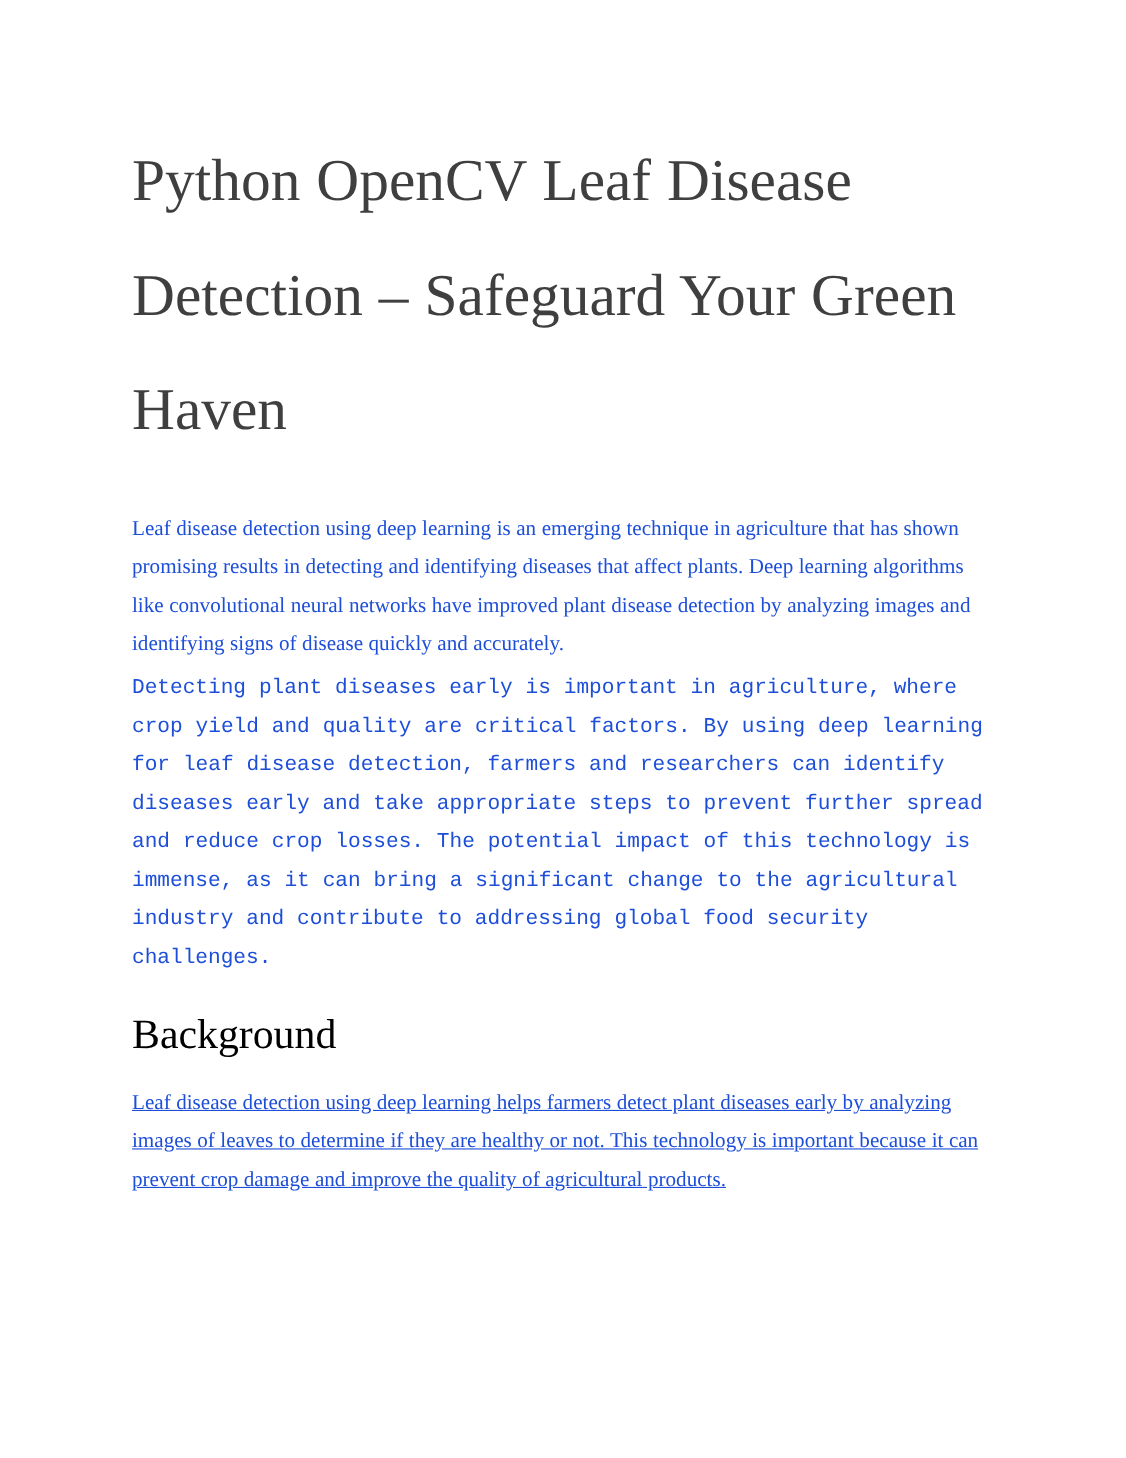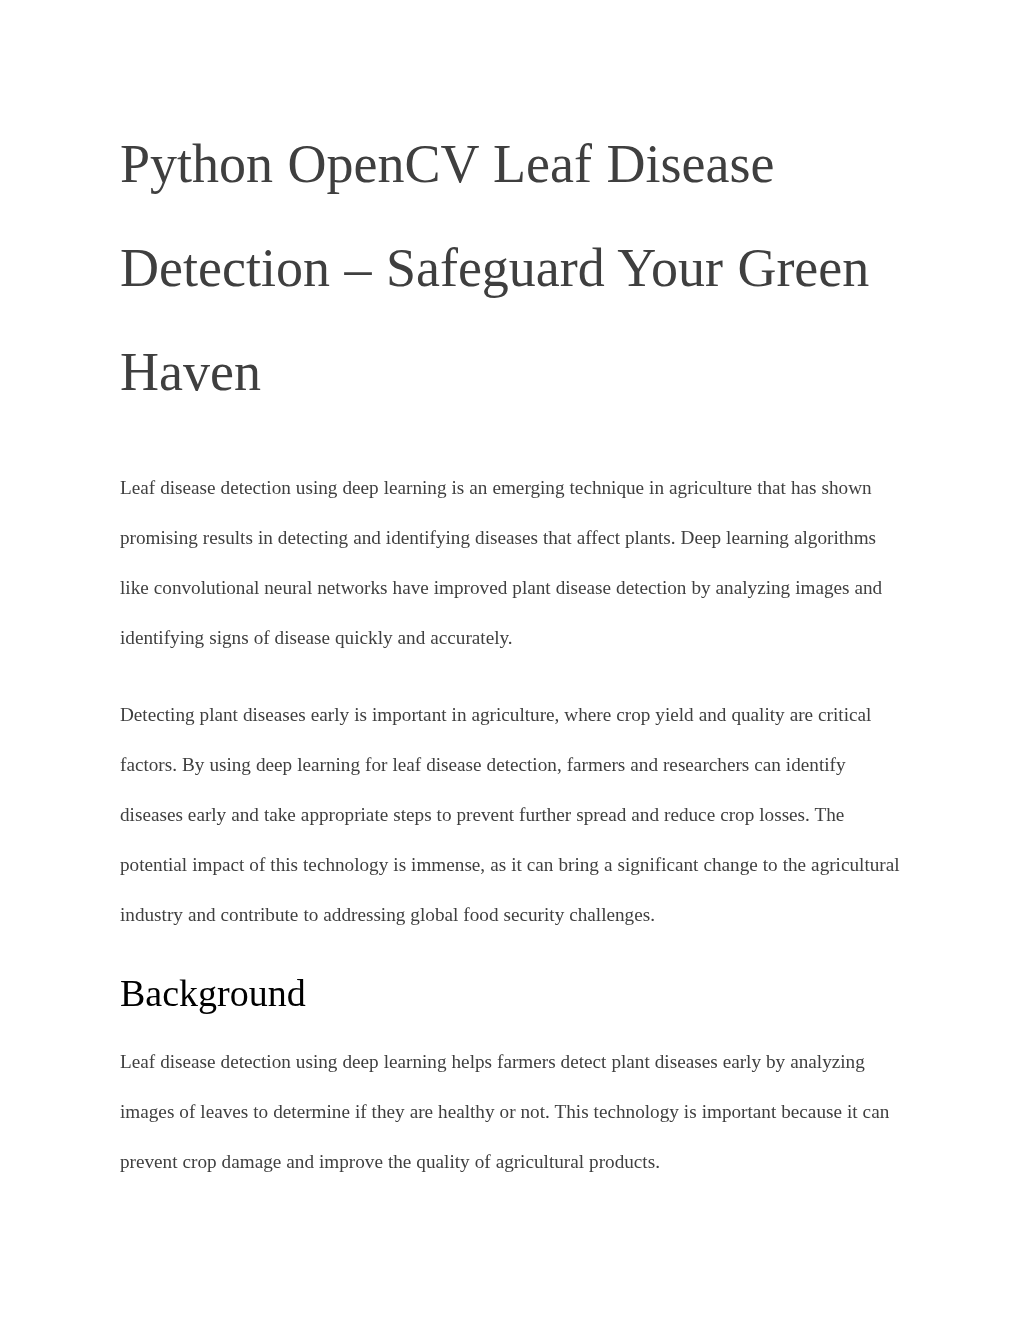--- a/index.html
+++ b/index.html
@@ -37,53 +37,55 @@
     color: #3f3f3f;
     letter-spacing: 0px;
     margin: 0 0 0 0;
     padding: 0;
     text-align: left;
     word-spacing: 1px;
   }
 
   .para {
     font-size: 19.2px;
-    line-height: 50px;
-    color: #404040;
+    line-height: 35px;
+    color: #1d4ed8;
     font-weight: 400;
     margin: 0;
     padding: 0;
     text-align: left;
     word-spacing: 0.2px;
   }
 
   .para-gap-first {
     margin-top: 39px;
   }
 
   .para-gap {
-    margin-top: 27px;
+    margin-top: 5px;
+    font-family: Liberation Mono, monospace;
   }
 
   .section-heading {
     font-size: 38px;
     line-height: 46px;
     font-weight: 400;
     color: #000000;
     margin: 0;
     padding: 0;
     text-align: left;
   }
 
   .heading-gap {
     margin-top: 30px;
   }
 
   .heading-after-gap {
     margin-top: 21px;
+    text-decoration: underline;
   }
 </style>
 </head>
 <body>
 
 <div class="page">
   <div class="content">
 
     <h1 class="article-title"><span>Python OpenCV Leaf Disease Detection – Safeguard Your Green Haven</span></h1>
 

